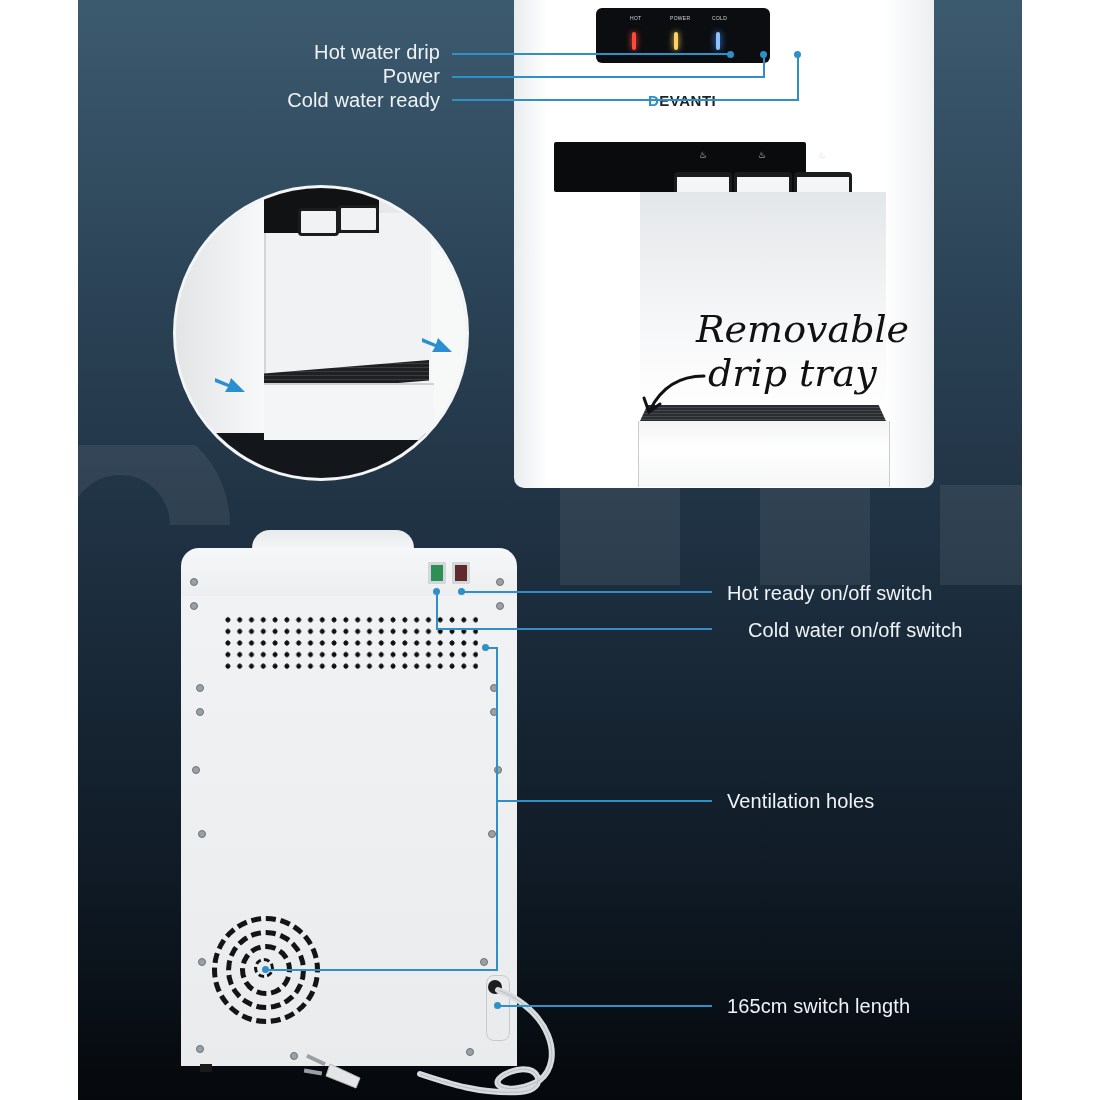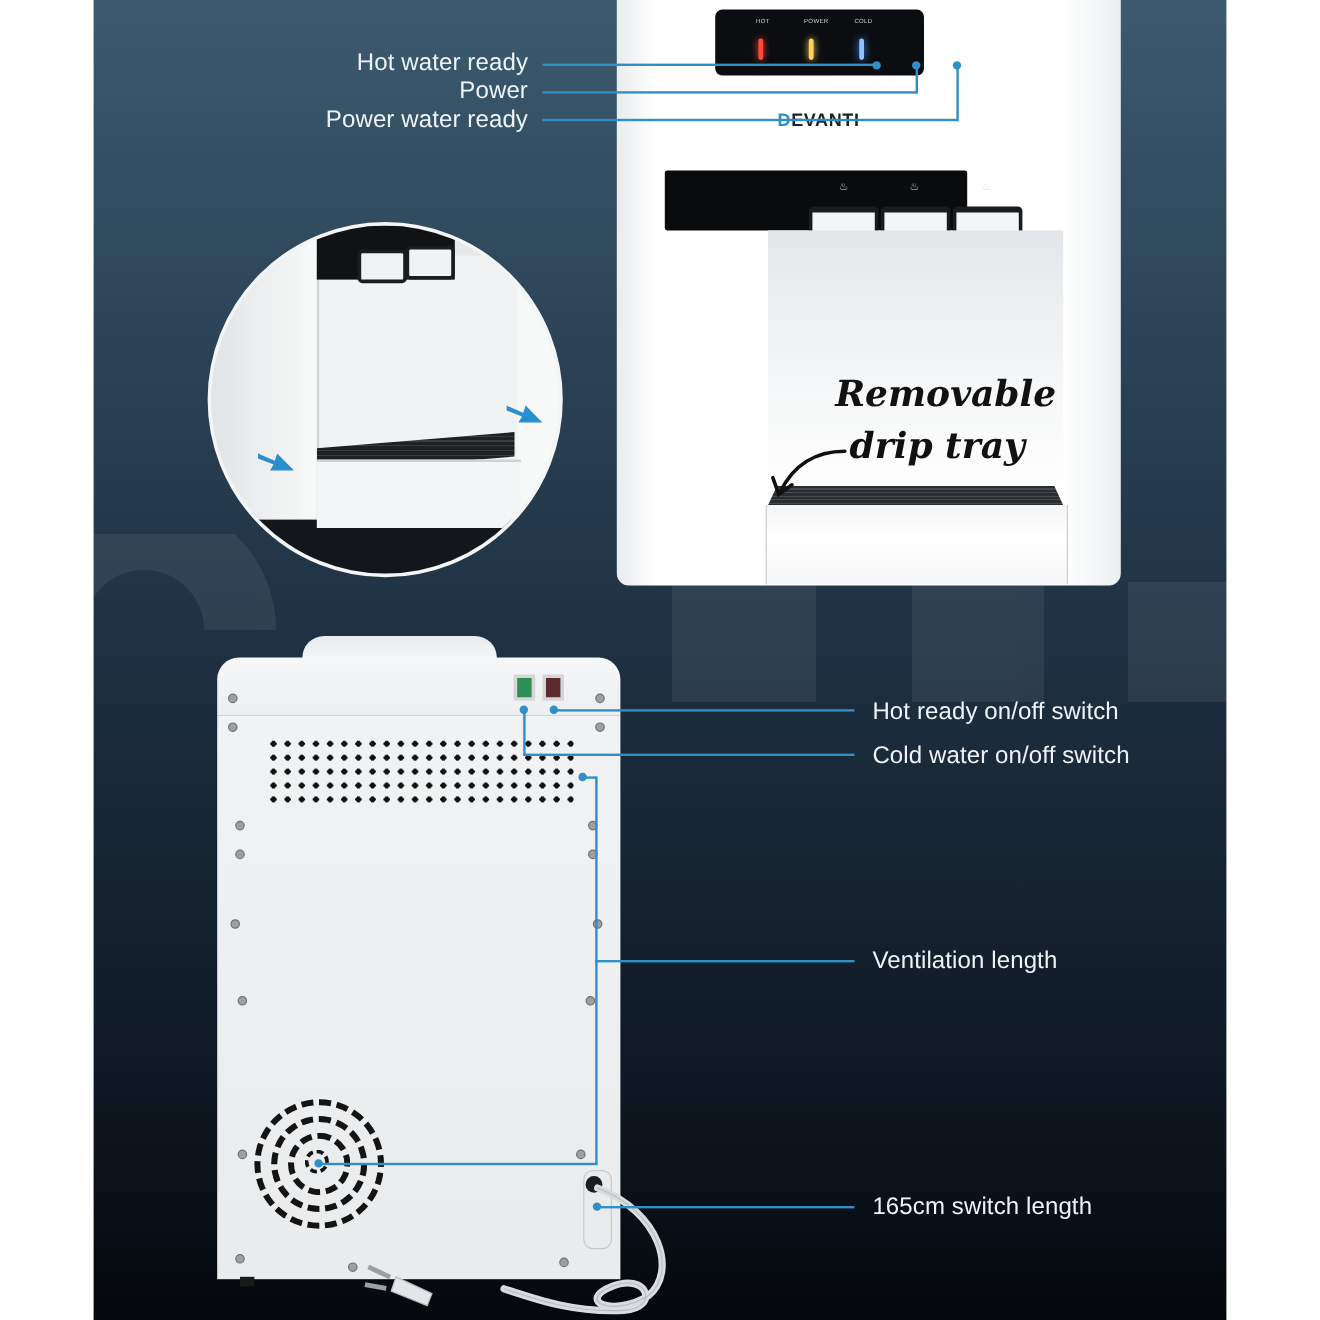--- a/index.html
+++ b/index.html
@@ -60,21 +60,21 @@
       background: repeating-linear-gradient(180deg, #2a2c2f 0px, #2a2c2f 2px, #45484c 2px, #45484c 3px);
       clip-path: polygon(3% 0, 97% 0, 100% 100%, 0 100%);
     }
     .drip-front {
       position: absolute; left: 558px; top: 421px; width: 250px; height: 66px;
       background: linear-gradient(180deg, #f3f4f5 0%, #ffffff 40%, #f5f6f7 100%);
       border-left: 1px solid #c9cdd0; border-right: 1px solid #c9cdd0;
     }
     .handwritten {
       position: absolute; color: #111; font-family: "DejaVu Serif", serif; font-style: italic;
-      font-size: 30px; line-height: 34px; white-space: nowrap; font-weight: bold;
+      font-size: 38px; line-height: 34px; white-space: nowrap;
     }
 
     
     .circle {
       position: absolute; left: 173px; top: 185px; width: 290px; height: 290px;
       border-radius: 50%; border: 3px solid #f3f5f6; overflow: hidden;
       background: #e6e8ea;
     }
     .circle .c-left { position: absolute; left: 0; top: 0; width: 88px; height: 290px; background: linear-gradient(90deg,#e2e4e6,#f8f9f9); }
     .circle .c-back { position: absolute; left: 88px; top: 25px; width: 165px; height: 250px; background: #f1f2f3; border-left: 2px solid #d3d6d9; }
@@ -147,23 +147,23 @@
 <div class="drip-grille" style="left:640px; width:246px;"></div>
 <div class="drip-front" style="left:638px; width:250px;"></div>
 
 <div class="handwritten" style="left:696px; top:312px;">Removable</div>
 <div class="handwritten" style="left:708px; top:356px;">drip tray</div>
 <svg style="position:absolute; left:640px; top:368px; width:70px; height:50px;" viewBox="0 0 70 50">
   <path d="M64 8 C40 8 22 18 10 42" stroke="#111" stroke-width="3" fill="none" stroke-linecap="round"></path>
   <path d="M4 30 L9 44 L20 36" stroke="#111" stroke-width="3" fill="none" stroke-linecap="round"></path>
 </svg>
 
-<div class="label right" style="left:240px; top:40px; width:200px;">Hot water ready</div>
+<div class="label right" style="left:240px; top:40px; width:200px;">Hot water drip</div>
 <div class="label right" style="left:240px; top:64px; width:200px;">Power</div>
-<div class="label right" style="left:240px; top:88px; width:200px;">Power water ready</div>
+<div class="label right" style="left:240px; top:88px; width:200px;">Cold water ready</div>
 <div class="leader" style="left:452px; top:53px; width:278px; height:2px;"></div>
 <div class="dot" style="left:727px; top:51px;"></div>
 <div class="leader" style="left:452px; top:76px; width:312px; height:2px;"></div>
 <div class="leader" style="left:763px; top:55px; width:2px; height:23px;"></div>
 <div class="dot" style="left:760px; top:51px;"></div>
 <div class="leader" style="left:452px; top:99px; width:346px; height:2px;"></div>
 <div class="leader" style="left:797px; top:55px; width:2px; height:46px;"></div>
 <div class="dot" style="left:794px; top:51px;"></div>
 
 <div class="circle">
@@ -224,22 +224,22 @@
   <path d="M138 10 C190 30 205 80 180 100 C150 118 120 104 150 92 C180 80 190 110 160 112 C120 114 90 104 60 94" stroke="#b9bdc0" stroke-width="1" fill="none"></path>
 </svg>
 <svg style="position:absolute; left:300px; top:1052px; width:70px; height:48px;" viewBox="0 0 70 48">
   <path d="M30 12 L60 26 L56 36 L26 24 Z" fill="#e3e5e7" stroke="#b6babd"></path>
   <rect x="6" y="6" width="20" height="4" fill="#9a9fa3" transform="rotate(25 16 8)"></rect>
   <rect x="4" y="18" width="18" height="4" fill="#9a9fa3" transform="rotate(10 13 20)"></rect>
 </svg>
 <div class="foot" style="left:200px;"></div>
 
 <div class="label" style="left:727px; top:581px;">Hot ready on/off switch</div>
-<div class="label" style="left:727px; top:618px;">Cold water on/off switch</div>
-<div class="label" style="left:727px; top:789px;">Ventilation length</div>
+<div class="label" style="left:748px; top:618px;">Cold water on/off switch</div>
+<div class="label" style="left:727px; top:789px;">Ventilation holes</div>
 <div class="label" style="left:727px; top:994px;">165cm switch length</div>
 
 <div class="dot" style="left:458px; top:588px;"></div>
 <div class="leader" style="left:462px; top:591px; width:250px; height:2px;"></div>
 <div class="dot" style="left:433px; top:588px;"></div>
 <div class="leader" style="left:436px; top:591px; width:2px; height:38px;"></div>
 <div class="leader" style="left:436px; top:628px; width:276px; height:2px;"></div>
 <div class="dot" style="left:482px; top:644px;"></div>
 <div class="leader" style="left:486px; top:647px; width:11px; height:2px;"></div>
 <div class="leader" style="left:496px; top:647px; width:2px; height:154px;"></div>

